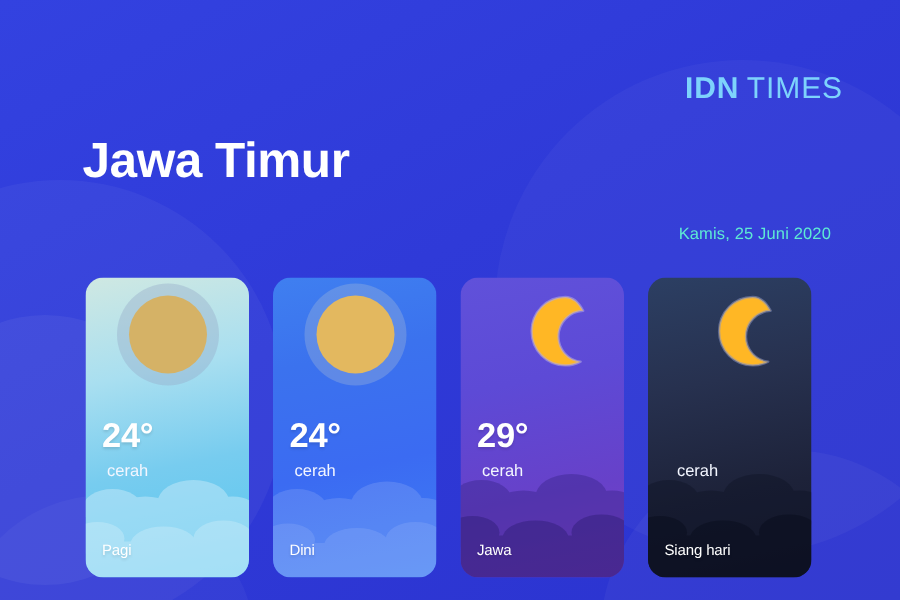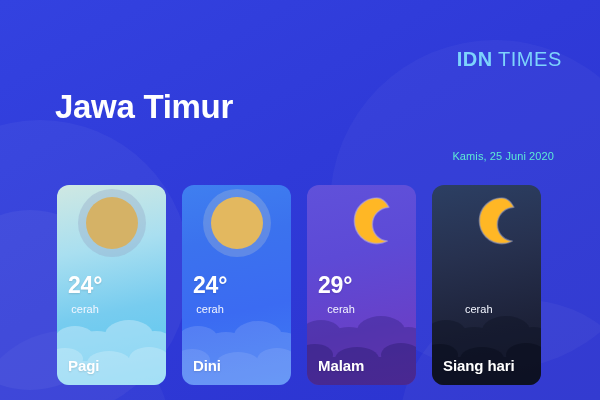--- a/index.html
+++ b/index.html
@@ -150,22 +150,22 @@
   }
   .cond {
     font-size: 11px;
     font-weight: 400;
     display: block;
     margin-bottom: 2px;
     color: #f3f6ff;
     text-align: center;
   }
   .when {
-    font-size: 15px;
-    font-weight: 700;
+    font-size: 10px;
+    font-weight: 400;
     display: block;
     letter-spacing: -0.1px;
     text-shadow: 0 1px 2px rgba(0,0,0,0.12);
     margin-top: 43px;
   }
 </style>
 </head>
 <body>
 
 <div id="stage">
@@ -270,21 +270,21 @@
 
       <div class="moon">
         <svg viewBox="0 0 60 60">
           <path d="M42.5 5 C30 5 20 15.2 20 27.8 C20 40.4 30 50.6 42.5 50.6 C46.2 50.6 49.6 49.7 52.7 48.1 C44.4 47.2 37.9 40.1 37.9 31.4 C37.9 22.1 45.3 14.6 54.4 14.2 C51.5 8.7 47.4 5 42.5 5 Z" fill="#ffb725" stroke="#b0a8e8" stroke-width="1.6" stroke-opacity="0.55" stroke-linejoin="round"></path>
         </svg>
       </div>
 
       <div class="card-text">
         <span class="temp">29°</span>
         <span class="cond">cerah</span>
-        <span class="when">Malam</span>
+        <span class="when">Jawa</span>
       </div>
     </div>
 
     <div class="card c-dinihari">
       <div class="card-bg"></div>
 
       <div class="clouds">
         <svg viewBox="0 0 109 96" preserveAspectRatio="none">
           <g fill="#0e1324" opacity="0.40">
             <ellipse cx="14" cy="44" rx="20" ry="13"></ellipse>

